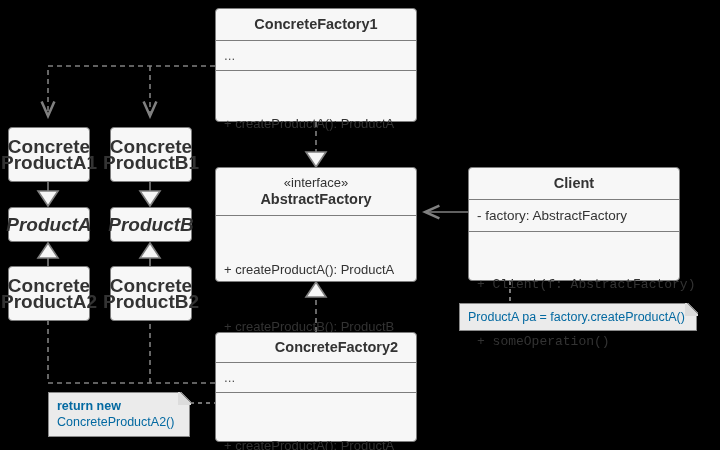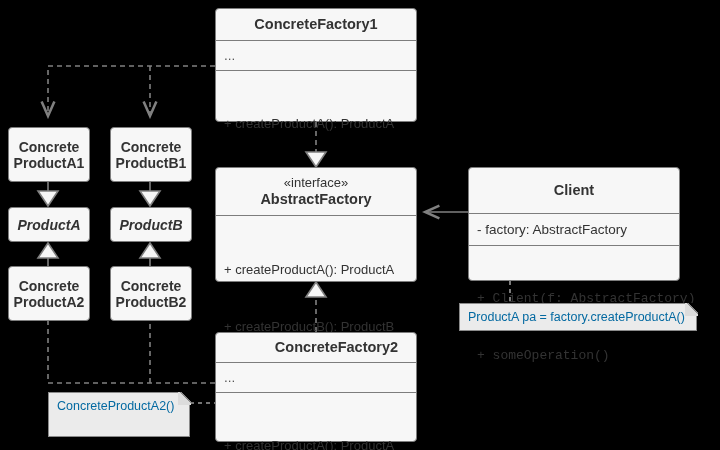--- a/index.html
+++ b/index.html
@@ -18,21 +18,21 @@
   .cls .sec + .sec{border-top:1.5px solid #7d7d7d;}
   .hdr{text-align:center;font-weight:bold;font-size:14.5px;line-height:17px;}
   .hdr .stereo{font-weight:normal;font-size:13px;display:block;line-height:16px;}
   .ops{font-size:13px;line-height:19px;white-space:pre;}
   .attrs{font-size:13.5px;line-height:19px;}
   .dots{font-size:13.5px;line-height:17px;color:#555;}
   .small-box{
     position:absolute;box-sizing:border-box;background:#f7f7f7;
     border:1.5px solid #7d7d7d;border-radius:4px;color:#333;
     display:flex;align-items:center;justify-content:center;text-align:center;
-    font-weight:bold;font-size:14px;line-height:16px;
+    font-weight:bold;font-size:19px;line-height:16px;
   }
   .small-box.abstract{font-style:italic;}
   .note{
     position:absolute;box-sizing:border-box;background:#ebebeb;
     border:1.5px solid #8a8a8a;color:#0369a1;font-size:12.5px;line-height:16px;
     padding:5px 8px;
   }
   .note .fold{
     position:absolute;top:-1.5px;right:-1.5px;width:13px;height:13px;
     background:linear-gradient(225deg,#000 0 6.5px,#8a8a8a 6.5px 8px,#dcdcdc 8px 100%);
@@ -132,21 +132,21 @@
   <div class="cls" style="left:215px;top:332px;width:202px;height:110px;">
     <div class="sec hdr" style="padding:6px 8px;margin-left:41px;">ConcreteFactory2</div>
     <div class="sec dots" style="padding:6px 8px;">...</div>
     <div class="sec ops" style="padding:5px 8px;">
       <div>+ createProductA(): ProductA</div>
       
     </div>
   </div>
 
   <div class="cls" style="left:468px;top:167px;width:212px;height:114px;">
-    <div class="sec hdr" style="padding:14px 8px;">Client</div>
+    <div class="sec hdr" style="padding:7px 8px;">Client</div>
     <div class="sec attrs" style="padding:6px 8px;">
       <div>- factory: AbstractFactory</div>
     </div>
     <div class="sec ops" style="padding:5px 8px;font-family:Liberation Mono, monospace;">
       <div>+ Client(f: AbstractFactory)</div>
       <div>+ someOperation()</div>
     </div>
   </div>
 
   <div class="small-box" style="left:8px;top:127px;width:82px;height:55px;">
@@ -185,16 +185,17 @@
     </div>
   </div>
 
   <div class="note" style="left:459px;top:303px;width:238px;height:28px;display:flex;align-items:center;">
     <span class="fold"></span>
     <span>ProductA pa = factory.createProductA()</span>
   </div>
 
   <div class="note" style="left:48px;top:392px;width:142px;height:45px;">
     <span class="fold"></span>
+    <span class="b">return new</span>
     <span>ConcreteProductA2()</span>
   </div>
 
 </div>
 
 </body></html>

